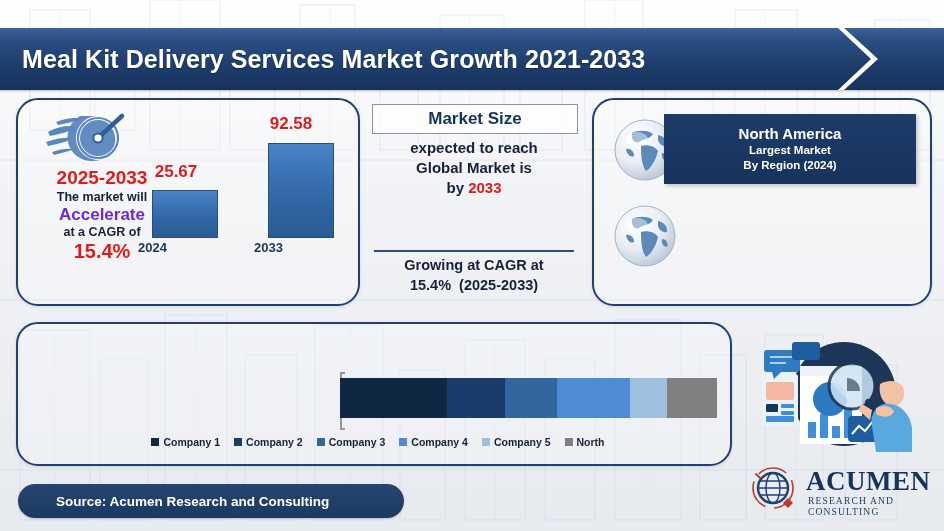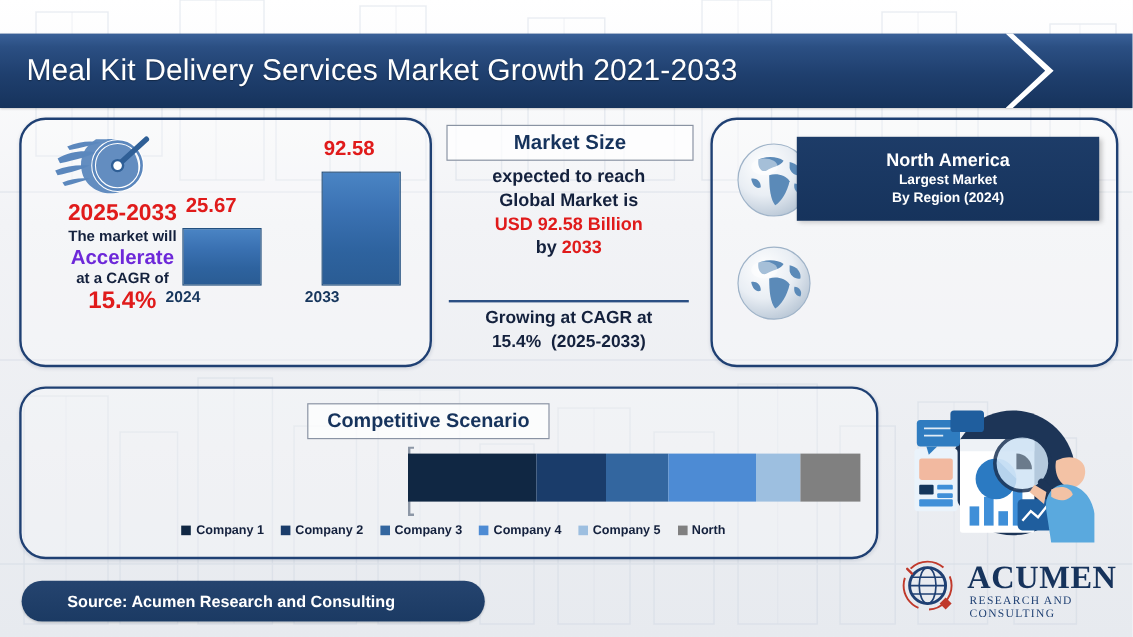--- a/index.html
+++ b/index.html
@@ -23,21 +23,21 @@
   .header{
     position:absolute;left:0;top:28px;width:944px;height:62px;z-index:3;
     background:linear-gradient(180deg,#3a6198 0%,#2b4f83 18%,#1f3f6e 55%,#16335c 100%);
     box-shadow:0 1px 2px rgba(0,0,0,.25);
   }
   .header .chev{
     position:absolute;right:60px;top:-2px;width:46px;height:66px;
   }
   .header h1{
     position:absolute;left:22px;top:50%;transform:translateY(-50%);
-    margin:0;color:#ffffff;font-size:25px;font-weight:normal;letter-spacing:.1px;
+    margin:0;color:#ffffff;font-size:25px;font-weight:bold;letter-spacing:.1px;
     text-shadow:0 1px 1px rgba(0,0,0,.35);white-space:nowrap;
   }
 
   
   .panel{
     position:absolute;z-index:2;
     border:2px solid #1f4073;border-radius:22px;
     background:rgba(255,255,255,.26);
     box-shadow:0 1px 3px rgba(20,40,80,.12);
   }
@@ -219,21 +219,20 @@
       <div class="bar-lab" style="left:116px;top:128px;width:92px;">2033</div>
     </div>
   </div>
 
   <div id="midBlock">
     <div class="ms-title">Market Size</div>
 
     <div class="ms-body">
       <div class="ln">expected to reach</div>
       <div class="ln">Global Market is</div>
-      <div class="ln red">USD 92.58 Billion</div>
       <div class="ln"><span>by </span><span class="red">2033</span></div>
     </div>
 
     <div class="ms-rule"></div>
 
     <div class="ms-foot">
       <div class="ln">Growing at CAGR at</div>
       <div class="ln"><span class="red">15.4%</span>&nbsp;&nbsp;<span>(2025-2033)</span></div>
     </div>
   </div>
@@ -282,21 +281,20 @@
           <path d="M50 22 C56 23 60 28 59 33 C55 34 51 31 50 27 Z"></path>
           <path d="M18 36 C22 35 26 38 26 43 C23 45 19 42 18 36 Z"></path>
           <path d="M54 40 C58 40 61 44 59 48 C56 48 53 45 54 40 Z"></path>
         </g>
         <ellipse cx="29" cy="26" rx="11" ry="7" fill="#ffffff" opacity=".45"></ellipse>
       </svg>
     </div>
   </div>
 
   <div class="panel" id="compPanel">
-    <div class="cs-title">Competitive Scenario</div>
 
     <svg class="bracket" viewBox="0 0 8 58">
       <path d="M7 1 L3 1 L3 57 L7 57" fill="none" stroke="#8d97a6" stroke-width="2"></path>
     </svg>
 
     <div class="stack">
       <div class="seg" style="width:107px;background:#102743;"></div>
       <div class="seg" style="width:58px;background:#1a3c6a;"></div>
       <div class="seg" style="width:52px;background:#33669f;"></div>
       <div class="seg" style="width:73px;background:#4d8bd4;"></div>

